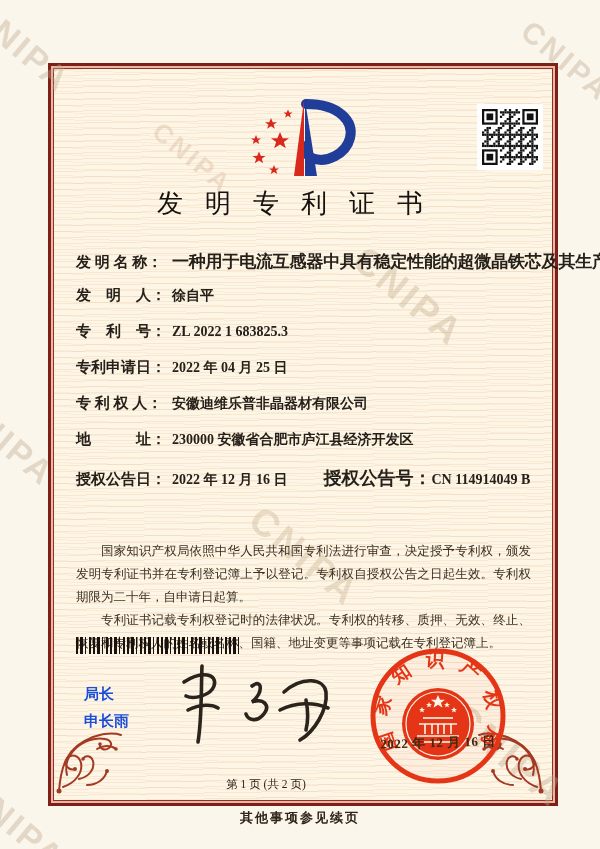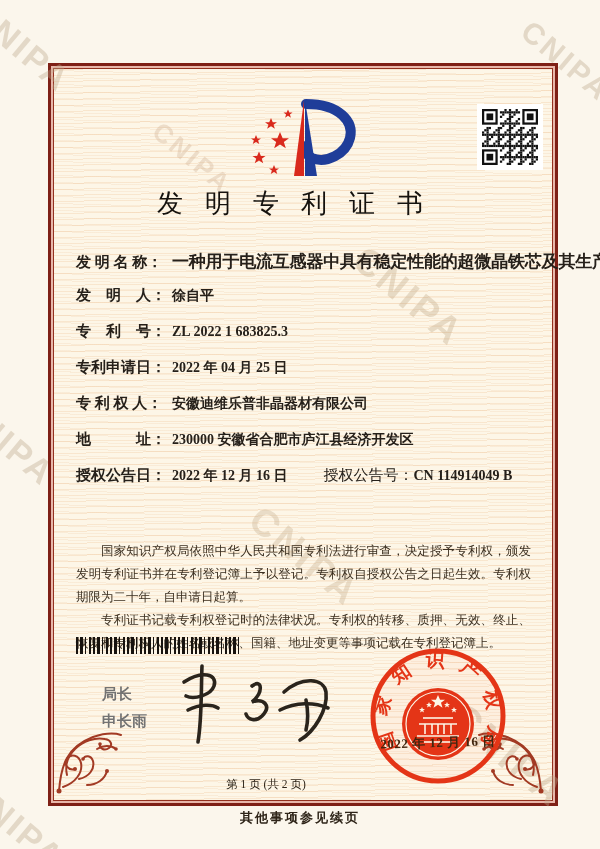--- a/index.html
+++ b/index.html
@@ -36,32 +36,32 @@
       display:flex;align-items:center;justify-content:center;}
   .title{position:absolute;z-index:2;left:48px;top:186px;width:484px;text-align:center;
          font-size:26px;font-weight:400;color:#15120e;letter-spacing:22px;padding-left:22px;
          box-sizing:border-box;}
   
   .fields{position:absolute;z-index:2;left:76px;top:250px;width:462px;}
   .row{display:flex;align-items:baseline;height:20px;margin-bottom:16px;}
   .lab{flex:0 0 96px;font-size:15px;font-weight:700;white-space:pre;color:#26201a;}
   .val{font-size:14px;font-weight:600;color:#26201a;white-space:nowrap;}
   .val.long{font-size:17px;letter-spacing:-0.2px;}
-  .lab2{font-size:15px;font-weight:400;white-space:pre;color:#26201a;margin-left:36px;text-align:center;}
+  .lab2{font-size:18px;font-weight:700;white-space:pre;color:#26201a;margin-left:36px;text-align:center;}
   
   .paras{position:absolute;z-index:2;left:76px;top:497px;width:455px;font-size:12.5px;
          line-height:23px;text-align:justify;color:#3b2f20;font-weight:500;margin-top:43px;}
   .paras p{margin:0;text-indent:2em;}
   
   .barcode{position:absolute;z-index:2;left:76px;top:637px;width:166px;height:17px;
      background:repeating-linear-gradient(90deg,#17120e 0 2px,transparent 2px 4px,#17120e 4px 7px,
         transparent 7px 9px,#17120e 9px 10px,transparent 10px 13px,#17120e 13px 15px,transparent 15px 17px);}
   
-  .director{position:absolute;z-index:2;left:102px;top:681px;font-size:15px;font-weight:700;
-            line-height:27px;color:#737373;}
+  .director{position:absolute;z-index:2;left:84px;top:681px;font-size:15px;font-weight:700;
+            line-height:27px;color:#1d4ed8;}
   .signature{position:absolute;z-index:3;left:168px;top:652px;width:168px;height:96px;}
   
   .seal{position:absolute;z-index:2;left:368px;top:646px;width:140px;height:140px;}
   .seal-date{position:absolute;z-index:4;left:366px;top:734px;width:144px;text-align:center;
              font-size:13px;font-weight:700;color:#42260f;transform:rotate(-1.5deg);
              letter-spacing:0.5px;white-space:nowrap;}
   
   .page-num{position:absolute;z-index:2;left:48px;top:777px;width:436px;text-align:center;
             font-size:11.5px;color:#2e2418;}
   .footer-note{position:absolute;z-index:2;left:0;top:809px;width:600px;text-align:center;

